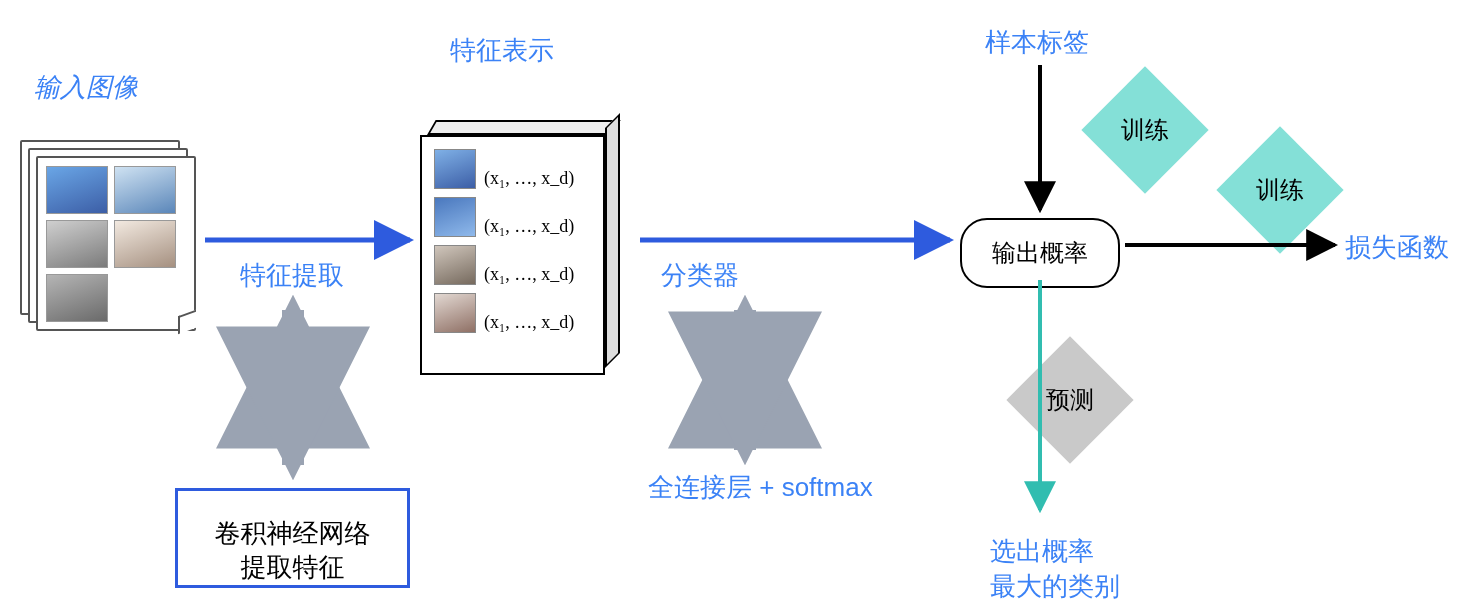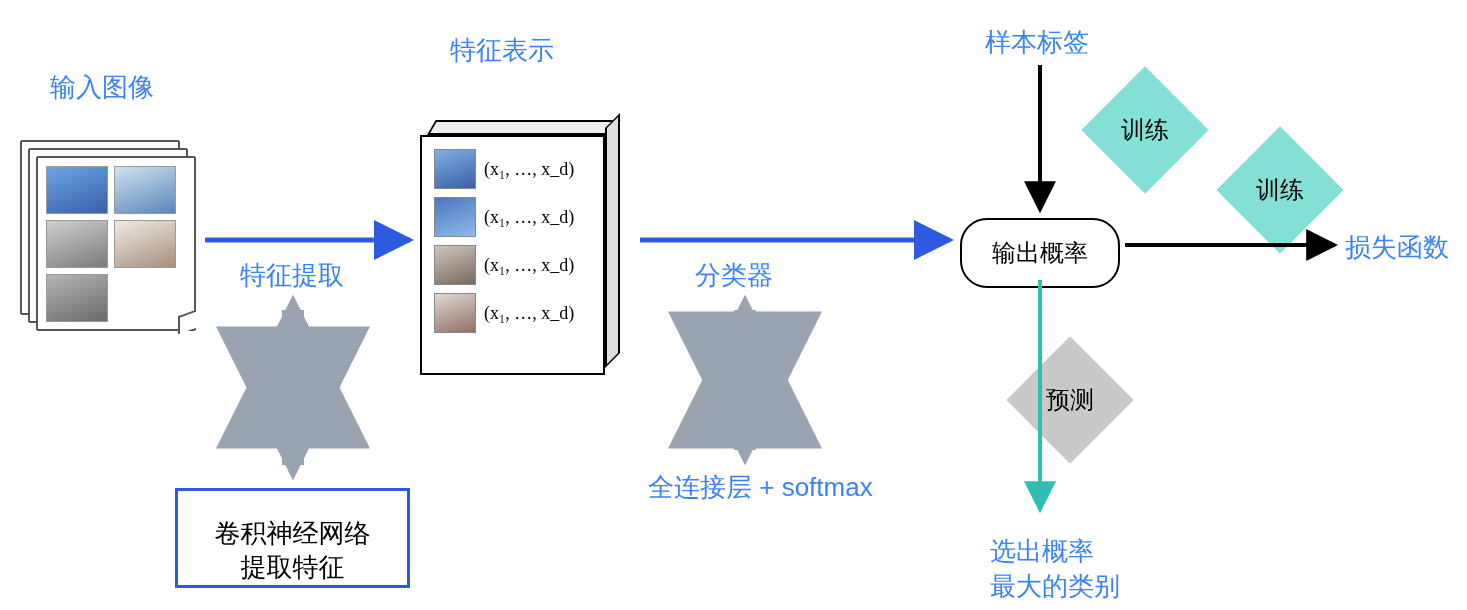--- a/index.html
+++ b/index.html
@@ -75,21 +75,21 @@
     transform-origin: bottom left;
   }
   .featbox .side {
     position: absolute; left: 185px; top: 8px;
     width: 15px; height: 240px;
     background: #ddd; border: 2.5px solid #000;
     transform: skewY(-45deg);
     transform-origin: top left;
   }
   .featrow {
-    display: flex; align-items: center; gap: 8px;
+    display: flex; align-items: flex-end; gap: 8px;
     margin-bottom: 8px;
   }
   .featrow .mini {
     width: 42px; height: 40px;
     border: 1px solid #888;
     background: linear-gradient(160deg,#7fb0e6,#3c5ea6);
   }
   .featrow:nth-child(2) .mini { background: linear-gradient(160deg,#4a78be,#8fb9eb);}
   .featrow:nth-child(3) .mini { background: linear-gradient(160deg,#d0c6bc,#766a5e);}
   .featrow:nth-child(4) .mini { background: linear-gradient(160deg,#e2d8d2,#8f7065);}
@@ -137,24 +137,24 @@
   
   svg.arrows {
     position: absolute; left:0; top:0;
     width: 1467px; height: 610px;
     pointer-events: none;
   }
 </style>
 </head>
 <body>
 
-<div class="label" style="left:50px; top:70px;">输入图像</div>
+<div class="label" style="left:34px; top:70px;font-style:italic;">输入图像</div>
 <div class="label" style="left:450px; top:33px;">特征表示</div>
 <div class="label" style="left:240px; top:258px;">特征提取</div>
-<div class="label" style="left:695px; top:258px;">分类器</div>
+<div class="label" style="left:661px; top:258px;">分类器</div>
 <div class="label" style="left:620px; top:470px;margin-left:28px;">全连接层 + softmax</div>
 <div class="label" style="left:985px; top:25px;">样本标签</div>
 <div class="label" style="left:1345px; top:230px;">损失函数</div>
 <div class="label" style="left:990px; top:534px; white-space:pre-line;">选出概率
 最大的类别</div>
 
 <div class="stack">
   <div class="page p1"></div>
   <div class="page p2"></div>
   <div class="page p3">

